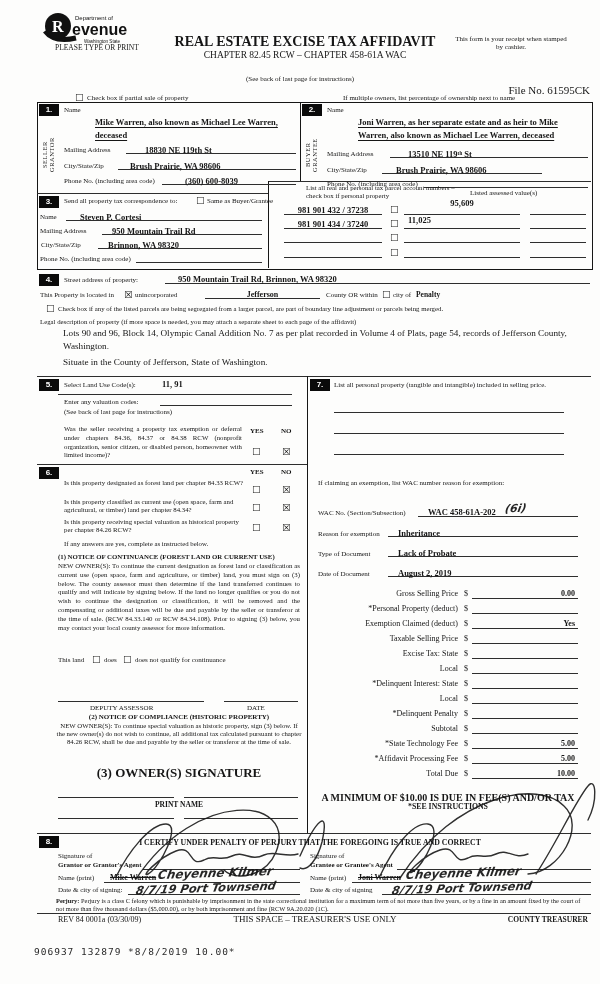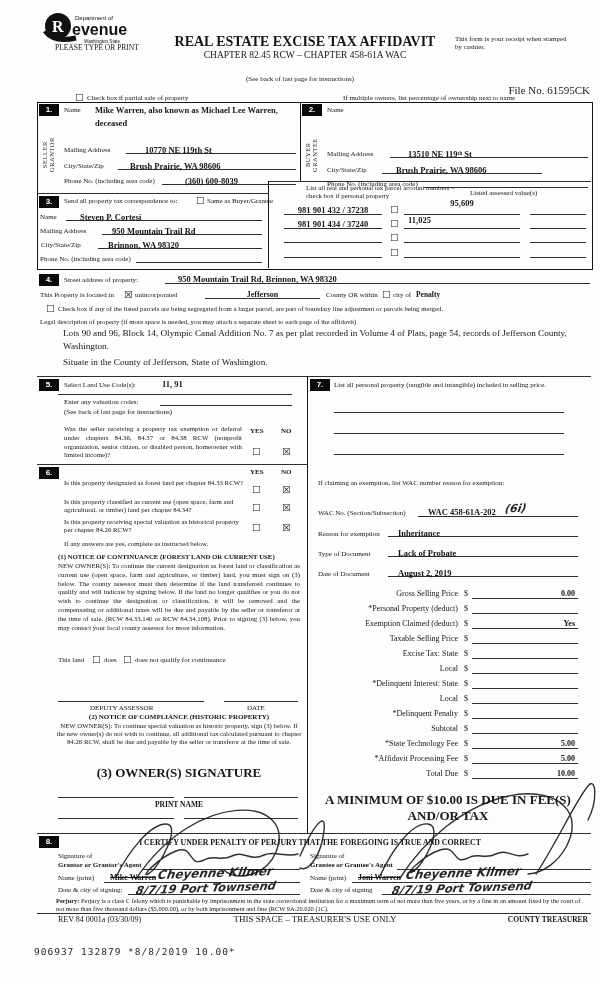--- a/index.html
+++ b/index.html
@@ -11,21 +11,21 @@
   .v{font-weight:bold;font-size:8.5px;white-space:nowrap;}
   .b{font-weight:bold;}
   .c{text-align:center;}
   .r{text-align:right;}
   .hl{position:absolute;border-top:1px solid #2e2e2e;height:0;}
   .vl{position:absolute;border-left:1.5px solid #161616;width:0;}
   .sb{position:absolute;background:#0a0a0a;color:#fff;font:bold 8px "Liberation Sans",sans-serif;
       width:20px;height:12px;text-align:center;line-height:12px;}
   .cb{position:absolute;font-family:"DejaVu Sans",sans-serif;font-size:9.5px;line-height:1;color:#161616;}
   .para{line-height:1.3;text-align:justify;}
-  .uline{text-underline-offset:2px;}
+  .uline{text-decoration:underline;text-underline-offset:2px;margin-top:12px;}
   .vside{position:absolute;writing-mode:vertical-rl;transform:rotate(180deg);
          font-size:6.5px;letter-spacing:.5px;text-align:center;}
   .vside span{display:block;}
   .hw{position:absolute;font-family:"DejaVu Sans",sans-serif;font-style:italic;font-weight:bold;
       transform:rotate(-2deg) skewX(-12deg);white-space:nowrap;color:#131313;opacity:.92;}
   .strike{text-decoration:line-through;}
   .mono{font-family:"DejaVu Sans Mono",monospace;}
   .mlabel{position:absolute;width:132px;text-align:right;font-size:8px;white-space:nowrap;}
   .mval{position:absolute;width:103px;text-align:right;font-weight:bold;font-size:8px;}
 </style>
@@ -39,21 +39,21 @@
     <circle cx="20" cy="18" r="13" fill="#111"></circle>
     <text x="14" y="24" fill="#fff" font-size="16" font-weight="bold" font-family="Liberation Serif, serif">R</text>
     <text x="37" y="12" fill="#111" font-size="6" font-family="Liberation Sans, sans-serif">Department of</text>
     <text x="34" y="27" fill="#111" font-size="16" font-weight="bold" font-family="Liberation Sans, sans-serif">evenue</text>
     <text x="46" y="35" fill="#111" font-size="4.6" font-family="Liberation Sans, sans-serif">Washington State</text>
   </svg>
 
   <div class="abs" style="left:55px;top:43px;font-size:7.5px">PLEASE TYPE OR PRINT</div>
   <div class="abs b c" style="left:145px;top:34px;width:320px;font-size:14px">REAL ESTATE EXCISE TAX AFFIDAVIT</div>
   <div class="abs c" style="left:145px;top:50px;width:320px;font-size:9.5px">CHAPTER 82.45 RCW – CHAPTER 458-61A WAC</div>
-  <div class="abs l" style="left:455px;top:35px;width:112px;text-align:left">This form is your receipt when stamped by cashier.</div>
+  <div class="abs l" style="left:455px;top:35px;width:112px;text-align:center">This form is your receipt when stamped by cashier.</div>
   <div class="abs c l" style="left:30px;top:75px;width:540px">(See back of last page for instructions)</div>
   <div class="abs r" style="left:440px;top:84px;width:150px;font-size:11px">File No. 61595CK</div>
 
   <span class="cb" style="left:75px;top:93px">☐</span>
   <div class="abs l" style="left:87px;top:94px">Check box if partial sale of property</div>
   <div class="abs l" style="left:343px;top:94px">If multiple owners, list percentage of ownership next to name</div>
 
   <div class="abs" style="left:37px;top:102px;width:554px;height:166px;border:1.5px solid #161616"></div>
   <div class="vl" style="left:300px;top:102px;height:79px"></div>
   <div class="hl" style="left:268px;top:181px;width:323px"></div>
@@ -62,34 +62,35 @@
 
   <div class="sb" style="left:39px;top:104px">1.</div>
   <div class="vside" style="left:41px;top:124px;height:62px;width:14px">
     <span>SELLER</span>
     <span>GRANTOR</span>
   </div>
   <div class="abs l" style="left:64px;top:106px">Name</div>
   <div class="abs v uline" style="left:95px;top:104px;width:202px;white-space:normal;line-height:1.5">Mike Warren, also known as Michael Lee Warren, deceased</div>
   <div class="abs l" style="left:64px;top:146px">Mailing Address</div>
   <div class="hl" style="left:126px;top:153px;width:170px"></div>
-  <div class="abs v" style="left:145px;top:145px">10770 NE 119th St</div>
+  <div class="abs v" style="left:145px;top:145px">18830 NE 119th St</div>
   <div class="abs l" style="left:64px;top:162px">City/State/Zip</div>
   <div class="hl" style="left:118px;top:169px;width:178px"></div>
   <div class="abs v" style="left:130px;top:161px">Brush Prairie, WA 98606</div>
   <div class="abs l" style="left:64px;top:177px">Phone No. (including area code)</div>
   <div class="hl" style="left:162px;top:184px;width:134px"></div>
   <div class="abs v" style="left:185px;top:176px">(360) 600-8039</div>
 
   <div class="sb" style="left:302px;top:104px">2.</div>
   <div class="vside" style="left:304px;top:124px;height:62px;width:14px">
     <span>BUYER</span>
     <span>GRANTEE</span>
   </div>
   <div class="abs l" style="left:327px;top:106px">Name</div>
+  <div class="abs v uline" style="left:358px;top:104px;width:228px;white-space:normal;line-height:1.5">Joni Warren, as her separate estate and as heir to Mike Warren, also known as Michael Lee Warren, deceased</div>
   <div class="abs l" style="left:327px;top:150px">Mailing Address</div>
   <div class="hl" style="left:390px;top:157px;width:198px"></div>
   <div class="abs v" style="left:408px;top:149px">13510 NE 119ᵗʰ St</div>
   <div class="abs l" style="left:327px;top:166px">City/State/Zip</div>
   <div class="hl" style="left:382px;top:173px;width:160px"></div>
   <div class="abs v" style="left:396px;top:165px">Brush Prairie, WA 98606</div>
   <div class="abs l" style="left:327px;top:180px">Phone No. (including area code)</div>
   <div class="hl" style="left:424px;top:187px;width:164px"></div>
   <div class="abs v" style="left:440px;top:179px"></div>
 
@@ -298,21 +299,22 @@
   <div class="mlabel" style="left:326px;top:754px">*Affidavit Processing Fee</div>
   <div class="abs" style="left:464px;top:754px;font-size:8px">$</div>
   <div class="hl" style="left:472px;top:763px;width:106px"></div>
   <div class="mval" style="left:472px;top:754px">5.00</div>
 
   <div class="mlabel" style="left:326px;top:769px">Total Due</div>
   <div class="abs" style="left:464px;top:769px;font-size:8px">$</div>
   <div class="hl" style="left:472px;top:778px;width:106px"></div>
   <div class="mval" style="left:472px;top:769px">10.00</div>
 
-  <div class="abs b c" style="left:316px;top:792px;width:264px;font-size:13px">A MINIMUM OF $10.00 IS DUE IN FEE(S) AND/OR TAX</div>
+  <div class="abs b c" style="left:316px;top:792px;width:264px;font-size:10px">A MINIMUM OF $10.00 IS DUE IN FEE(S) AND/OR TAX</div>
+  <div class="abs b c" style="left:316px;top:802px;width:264px;font-size:7.8px">*SEE INSTRUCTIONS</div>
 
   <div class="hl" style="left:37px;top:833px;width:554px;border-top-width:1.5px"></div>
   <div class="sb" style="left:39px;top:836px">8.</div>
   <div class="abs b c" style="left:90px;top:838px;width:440px;font-size:7.8px">I CERTIFY UNDER PENALTY OF PERJURY THAT THE FOREGOING IS TRUE AND CORRECT</div>
 
   <div class="abs l" style="left:58px;top:852px">Signature of</div>
   <div class="abs l b" style="left:58px;top:861px">Grantor or Grantor's Agent</div>
   <div class="hl" style="left:143px;top:869px;width:157px"></div>
   <div class="abs l" style="left:58px;top:874px">Name (print)</div>
   <div class="hl" style="left:104px;top:882px;width:196px"></div>

